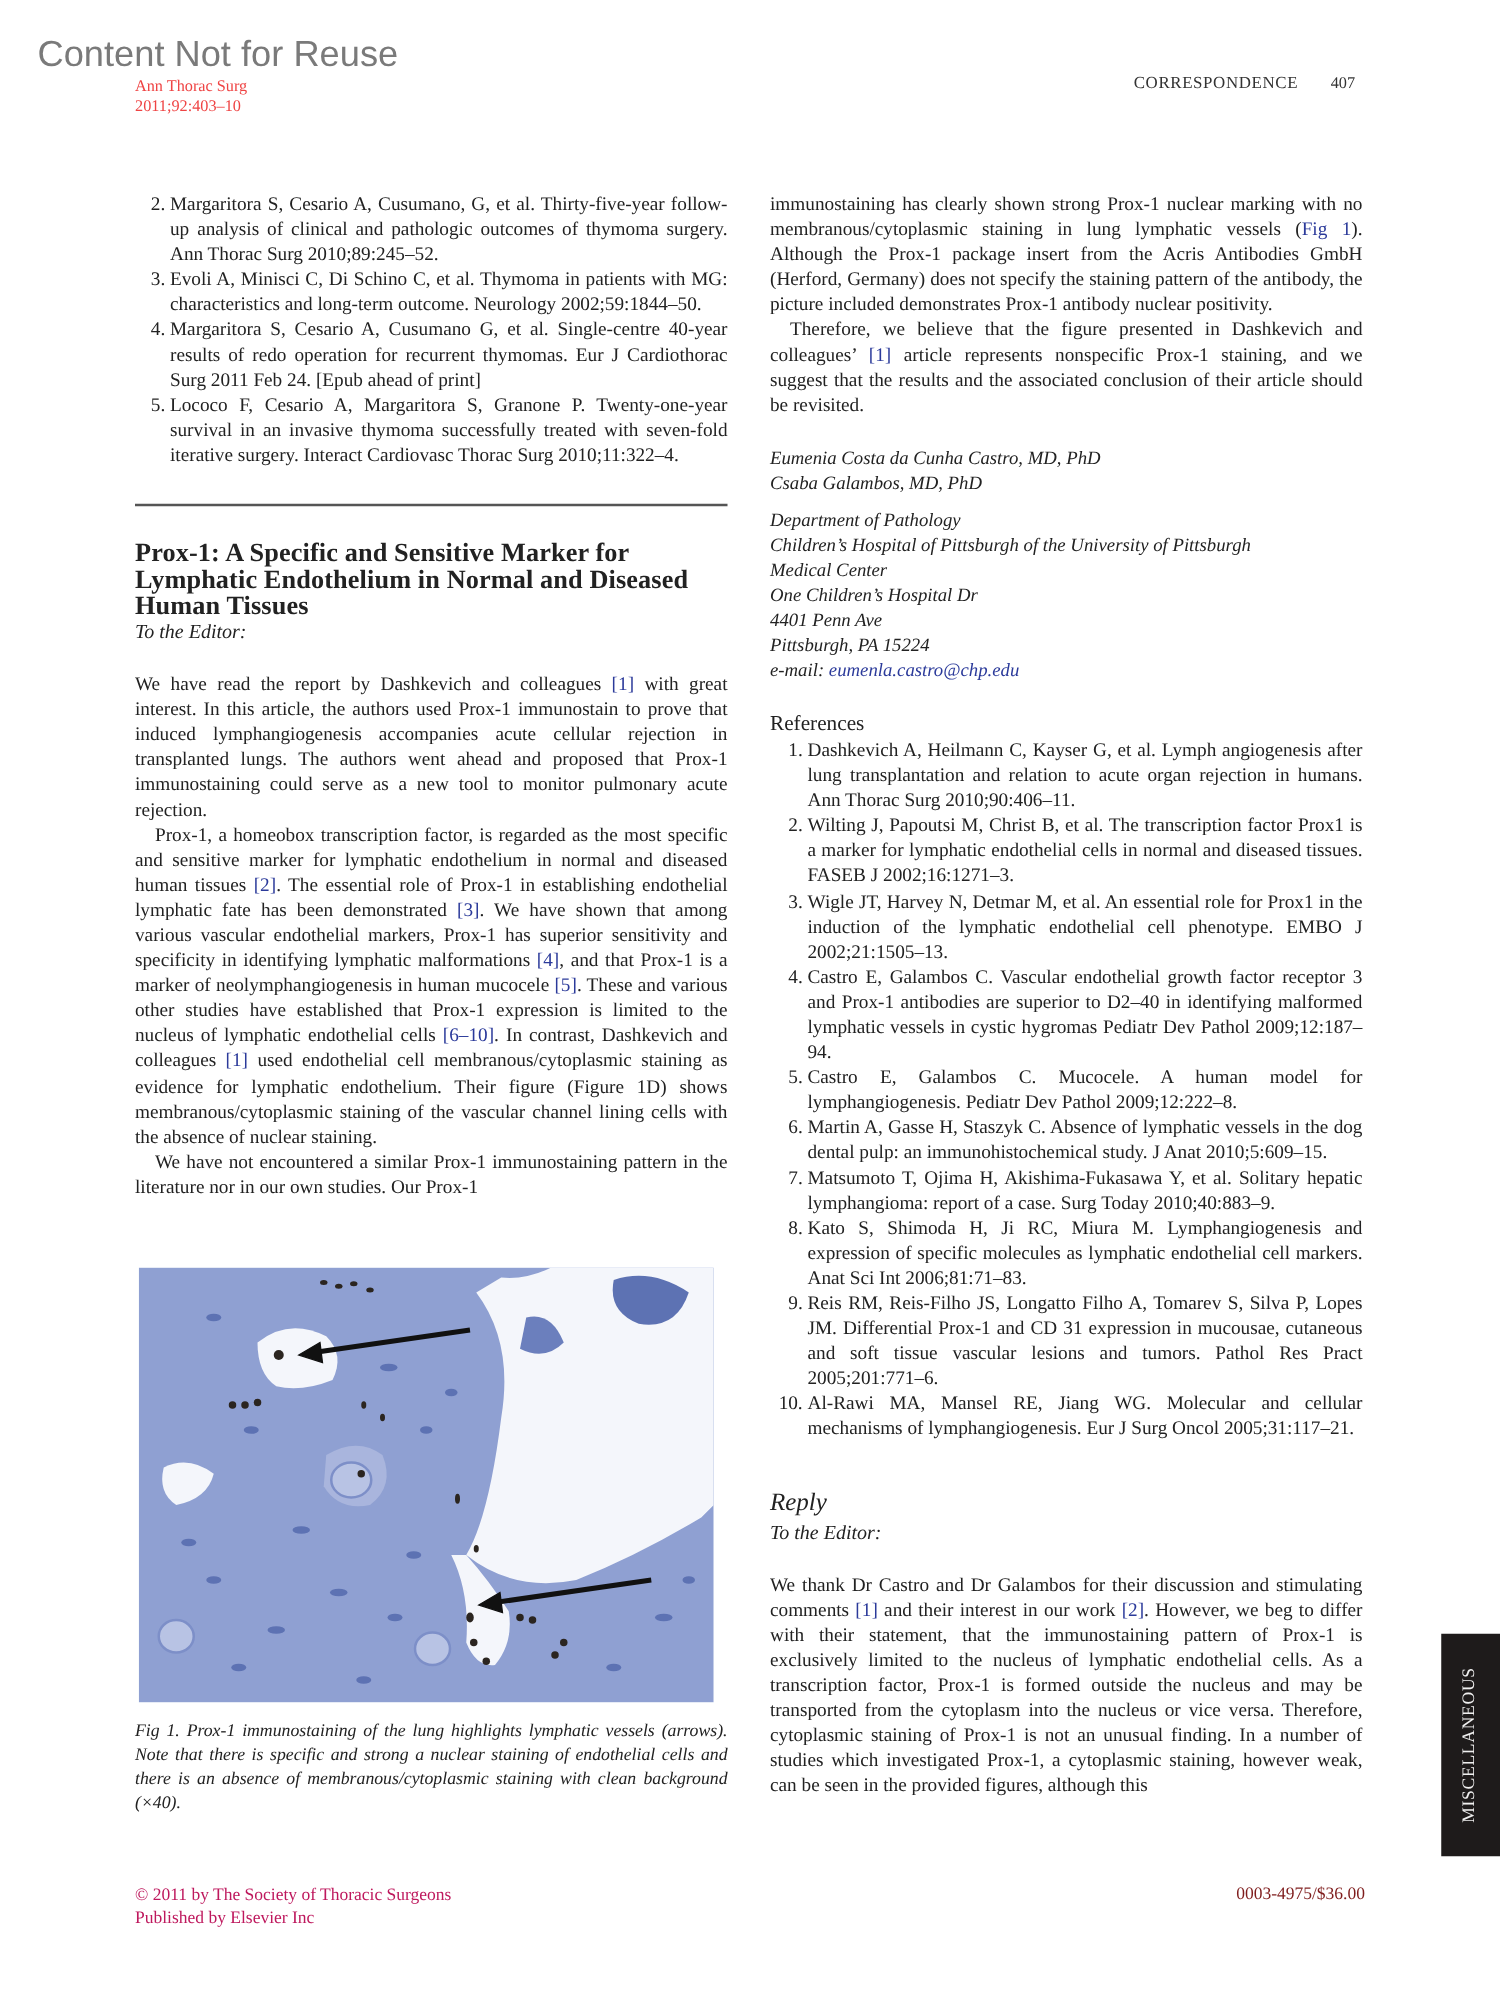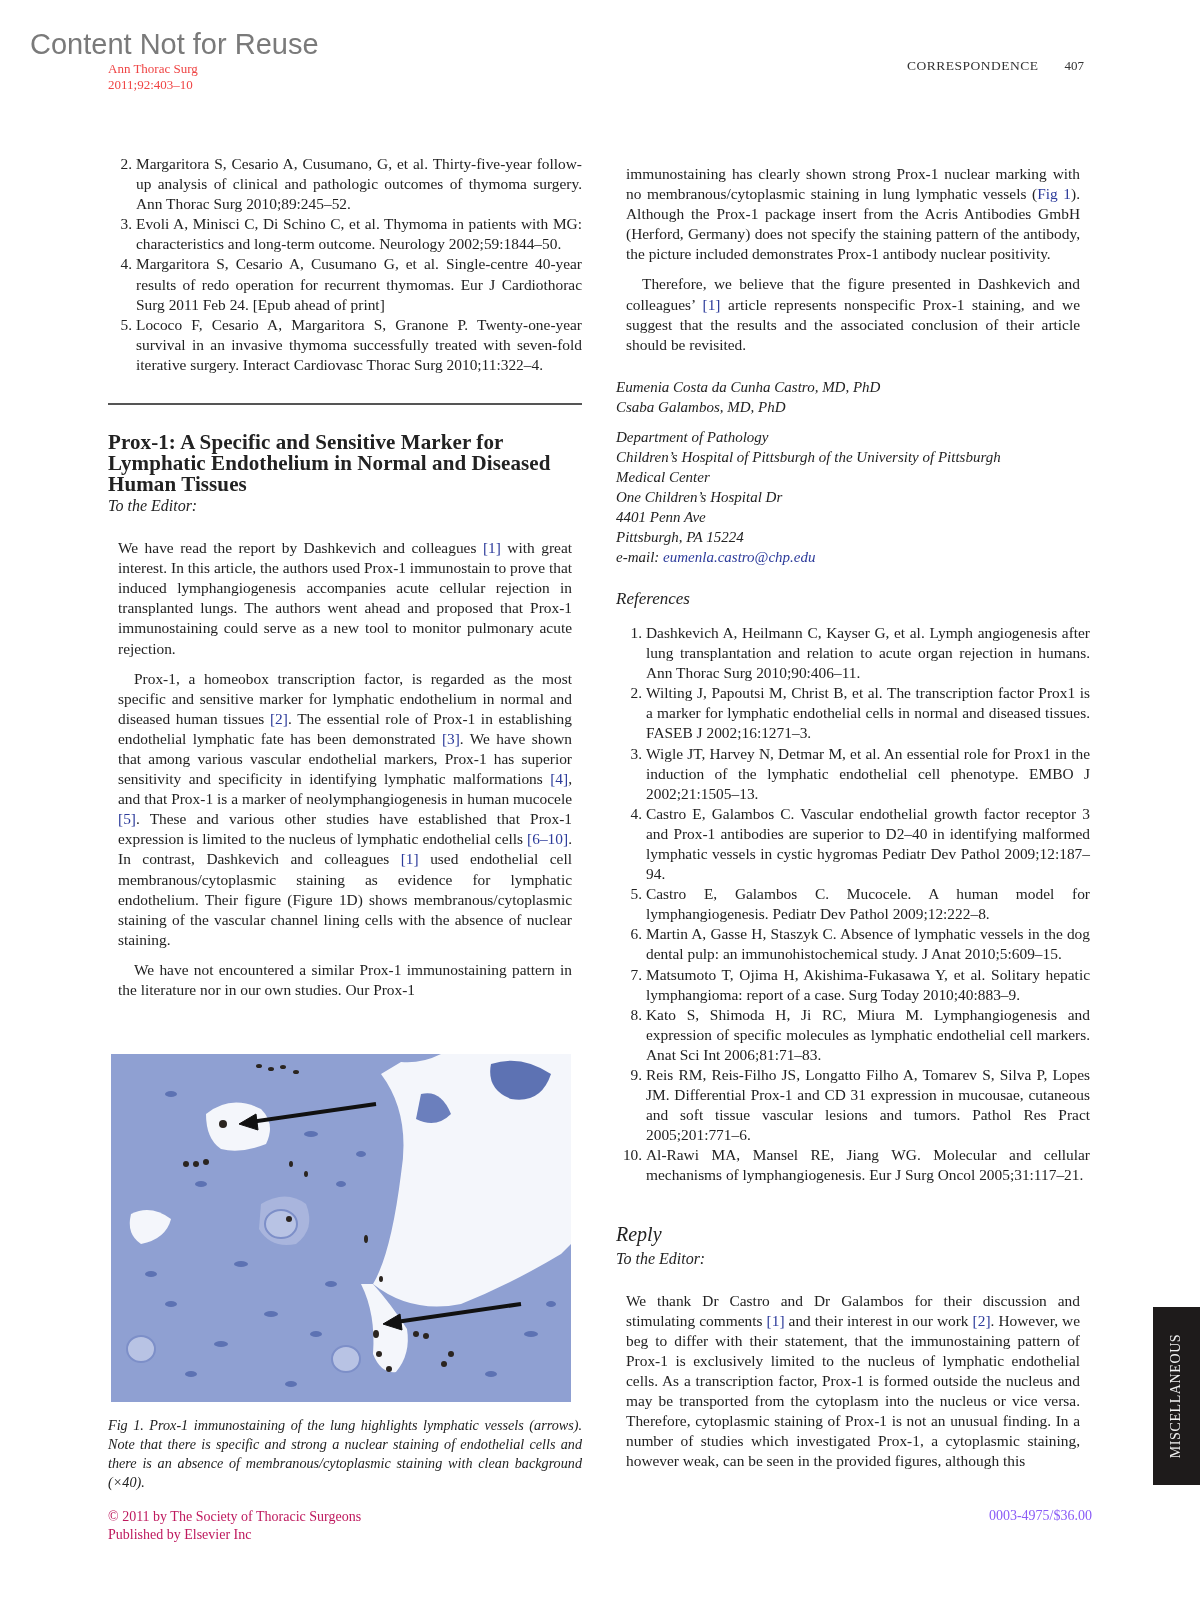--- a/index.html
+++ b/index.html
@@ -11,33 +11,33 @@
   .running-right .pg { font-size: 13px; }
   .col { position: absolute; top: 154px; width: 474px; font-size: 15.4px; line-height: 20.1px; text-align: justify; }
   .col-left { left: 108px; }
   .col-right { left: 616px; }
   ol.refs { margin: 0; padding: 0 0 0 28px; }
   ol.refs li { margin: 0; padding-left: 0; }
   ol.refs li::marker { font-weight: normal; }
   .rule { height: 2px; background: #555; margin: 28px 0 27px 0; }
   h2.title { font-size: 21px; font-weight: bold; line-height: 21px; margin: 0; text-align: left; letter-spacing: 0.1px; }
   .editor { font-style: italic; font-size: 16px; line-height: 21px; margin: 0 0 22px 0; }
-  p { margin: 10px; }
+  p { margin: 0; }
   p.ind { text-indent: 16px; }
   a.cite { color: #2b3a9a; text-decoration: none; }
   .figure { width: 460px; height: 348px; margin: 54px 0 14px 3px; position: relative; overflow: hidden; background: #e8edf7; }
   .caption { font-style: italic; font-size: 14.2px; line-height: 19px; }
   .sig { font-style: italic; font-size: 15px; line-height: 20px; margin-top: 22px; text-align: left; }
   .sig .gap { height: 10px; }
   .email { color: #2b3a9a; }
-  .refs-head { font-style: italic; font-size: 17px; margin: 22px 0 14px 0; text-align: left; }
+  .refs-head { font-size: 17px; margin: 22px 0 2px 0; text-align: left; }
   .col-right ol.refs { padding-left: 30px; }
   .reply-head { font-style: italic; font-size: 20px; margin: 36px 0 2px 0; line-height: 24px; }
   .footer-left { position: absolute; left: 108px; top: 1508px; font-size: 14px; line-height: 18px; color: #be185d; }
-  .footer-right { position: absolute; right: 108px; top: 1508px; font-size: 14px; color: #8b5cf6; }
+  .footer-right { position: absolute; right: 108px; top: 1508px; font-size: 14px; color: #7f1d1d; }
   .side-tab { position: absolute; left: 1153px; top: 1307px; width: 47px; height: 178px; background: #1e1b1b; display: flex; align-items: center; justify-content: center; }
   .side-tab span { color: #f0f0f0; font-size: 14px; letter-spacing: 0.6px; transform: rotate(-90deg); white-space: nowrap; font-family: "Liberation Serif", serif; }
 </style>
 </head>
 <body>
 
 <div class="watermark">Content Not for Reuse</div>
 
 <div class="running-left">
   <div>Ann Thorac Surg</div>

